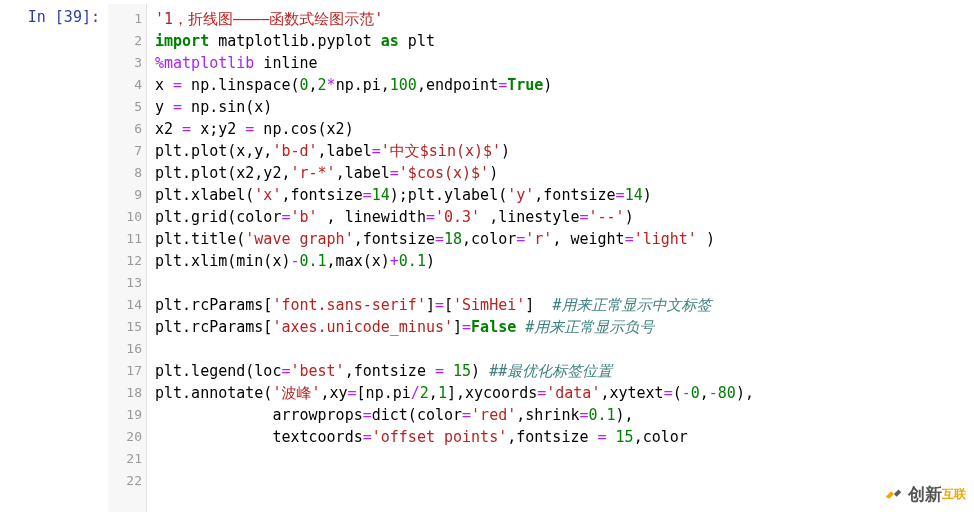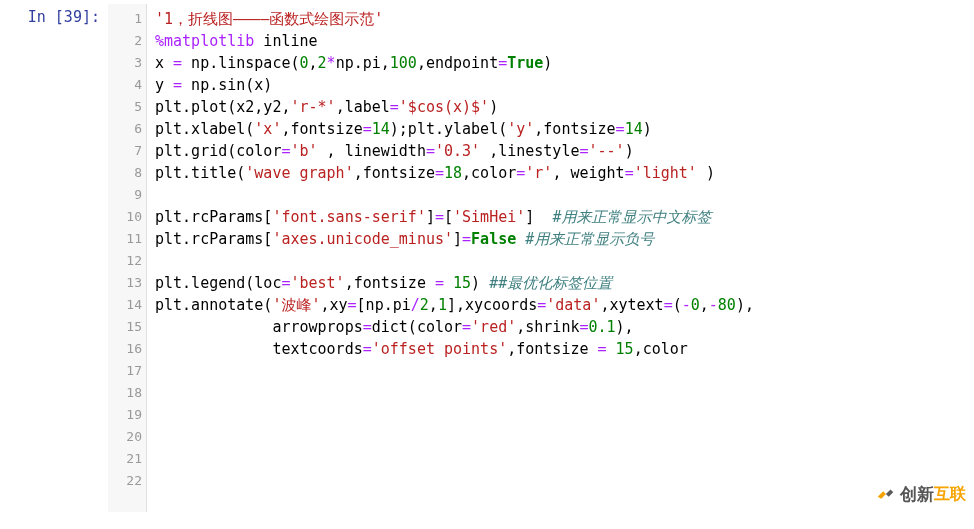--- a/index.html
+++ b/index.html
@@ -14,21 +14,21 @@
   .kw   { color:#008000; font-weight:bold; }    
   .mag  { color:#aa22ff; }                       
   .op   { color:#aa22ff; }                       
   .num  { color:#008000; }                       
   .str  { color:#ba2121; }                       
   .com  { color:#408080; font-style:italic; }    
   .id   { color:#000; }
   .logo { position:absolute; right:8px; bottom:6px; display:flex; align-items:center; font-family: "Microsoft YaHei","PingFang SC",sans-serif;}
   .logo svg { margin-right:4px;}
   .logo-text-a { color:#555; font-weight:bold; font-size:17px;}
-  .logo-text-b { color:#f7a400; font-weight:bold; font-size:16px;}
+  .logo-text-b { color:#f7a400; font-weight:bold; font-size:12px;}
 </style>
 </head>
 <body>
 
 <div class="cell">
 
   <div class="prompt">
     <span>In</span>
     <span class="pnum">[39]:</span>
   </div>
@@ -54,27 +54,31 @@
       <div class="gline">17</div>
       <div class="gline">18</div>
       <div class="gline">19</div>
       <div class="gline">20</div>
       <div class="gline">21</div>
       <div class="gline">22</div>
     </div>
 
   <div class="code">
     <div class="cline"><span class="str">'1，折线图————函数式绘图示范'</span></div>
+    <div class="cline"><span class="kw">import</span><span class="id"> matplotlib.pyplot </span><span class="kw">as</span><span class="id"> plt</span></div>
     <div class="cline"><span class="mag">%matplotlib</span><span class="id"> inline</span></div>
     <div class="cline"><span class="id">x </span><span class="op">=</span><span class="id"> np.linspace(</span><span class="num">0</span><span class="id">,</span><span class="num">2</span><span class="op">*</span><span class="id">np.pi,</span><span class="num">100</span><span class="id">,endpoint</span><span class="op">=</span><span class="kw">True</span><span class="id">)</span></div>
     <div class="cline"><span class="id">y </span><span class="op">=</span><span class="id"> np.sin(x)</span></div>
+    <div class="cline"><span class="id">x2 </span><span class="op">=</span><span class="id"> x;y2 </span><span class="op">=</span><span class="id"> np.cos(x2)</span></div>
+    <div class="cline"><span class="id">plt.plot(x,y,</span><span class="str">'b-d'</span><span class="id">,label</span><span class="op">=</span><span class="str">'中文$sin(x)$'</span><span class="id">)</span></div>
     <div class="cline"><span class="id">plt.plot(x2,y2,</span><span class="str">'r-*'</span><span class="id">,label</span><span class="op">=</span><span class="str">'$cos(x)$'</span><span class="id">)</span></div>
     <div class="cline"><span class="id">plt.xlabel(</span><span class="str">'x'</span><span class="id">,fontsize</span><span class="op">=</span><span class="num">14</span><span class="id">);plt.ylabel(</span><span class="str">'y'</span><span class="id">,fontsize</span><span class="op">=</span><span class="num">14</span><span class="id">)</span></div>
     <div class="cline"><span class="id">plt.grid(color</span><span class="op">=</span><span class="str">'b'</span><span class="id"> , linewidth</span><span class="op">=</span><span class="str">'0.3'</span><span class="id"> ,linestyle</span><span class="op">=</span><span class="str">'--'</span><span class="id">)</span></div>
     <div class="cline"><span class="id">plt.title(</span><span class="str">'wave graph'</span><span class="id">,fontsize</span><span class="op">=</span><span class="num">18</span><span class="id">,color</span><span class="op">=</span><span class="str">'r'</span><span class="id">, weight</span><span class="op">=</span><span class="str">'light'</span><span class="id"> )</span></div>
+    <div class="cline"><span class="id">plt.xlim(min(x)</span><span class="op">-</span><span class="num">0.1</span><span class="id">,max(x)</span><span class="op">+</span><span class="num">0.1</span><span class="id">)</span></div>
     <div class="cline"><span></span></div>
     <div class="cline"><span class="id">plt.rcParams[</span><span class="str">'font.sans-serif'</span><span class="id">]</span><span class="op">=</span><span class="id">[</span><span class="str">'SimHei'</span><span class="id">]  </span><span class="com">#用来正常显示中文标签</span></div>
     <div class="cline"><span class="id">plt.rcParams[</span><span class="str">'axes.unicode_minus'</span><span class="id">]</span><span class="op">=</span><span class="kw">False</span><span> </span><span class="com">#用来正常显示负号</span></div>
     <div class="cline"><span></span></div>
     <div class="cline"><span class="id">plt.legend(loc</span><span class="op">=</span><span class="str">'best'</span><span class="id">,fontsize </span><span class="op">=</span><span> </span><span class="num">15</span><span class="id">) </span><span class="com">##最优化标签位置</span></div>
     <div class="cline"><span class="id">plt.annotate(</span><span class="str">'波峰'</span><span class="id">,xy</span><span class="op">=</span><span class="id">[np.pi</span><span class="op">/</span><span class="num">2</span><span class="id">,</span><span class="num">1</span><span class="id">],xycoords</span><span class="op">=</span><span class="str">'data'</span><span class="id">,xytext</span><span class="op">=</span><span class="id">(</span><span class="op">-</span><span class="num">0</span><span class="id">,</span><span class="op">-</span><span class="num">80</span><span class="id">),</span></div>
     <div class="cline"><span>             </span><span class="id">arrowprops</span><span class="op">=</span><span class="id">dict(color</span><span class="op">=</span><span class="str">'red'</span><span class="id">,shrink</span><span class="op">=</span><span class="num">0.1</span><span class="id">),</span></div>
     <div class="cline"><span>             </span><span class="id">textcoords</span><span class="op">=</span><span class="str">'offset points'</span><span class="id">,fontsize </span><span class="op">=</span><span> </span><span class="num">15</span><span class="id">,color</span></div>
   </div>
 

